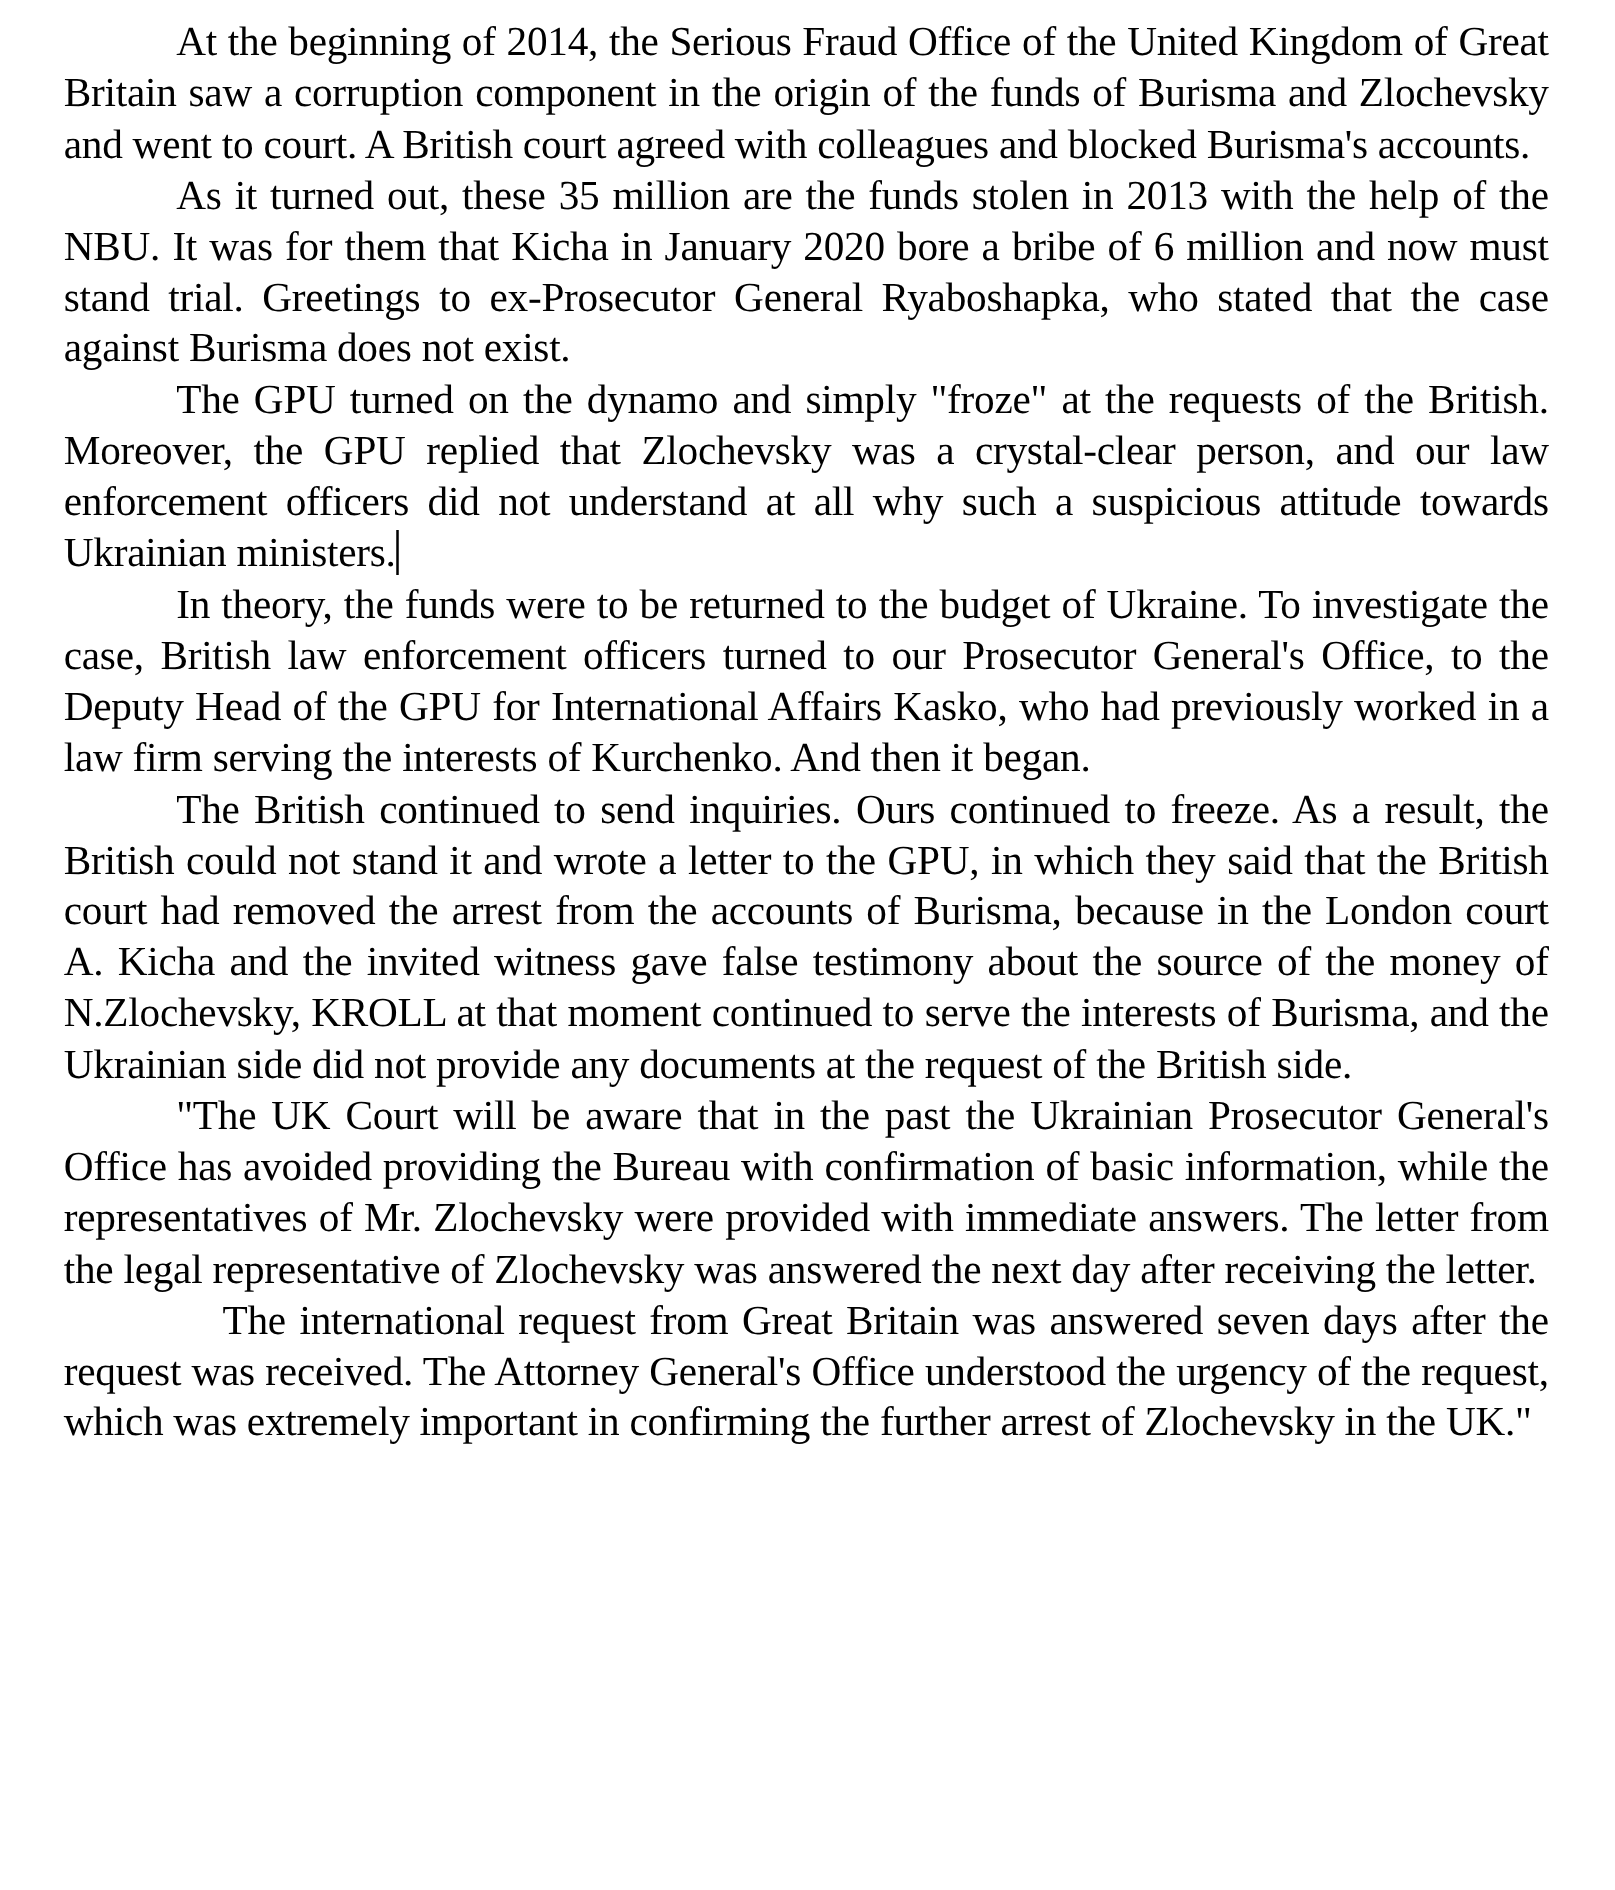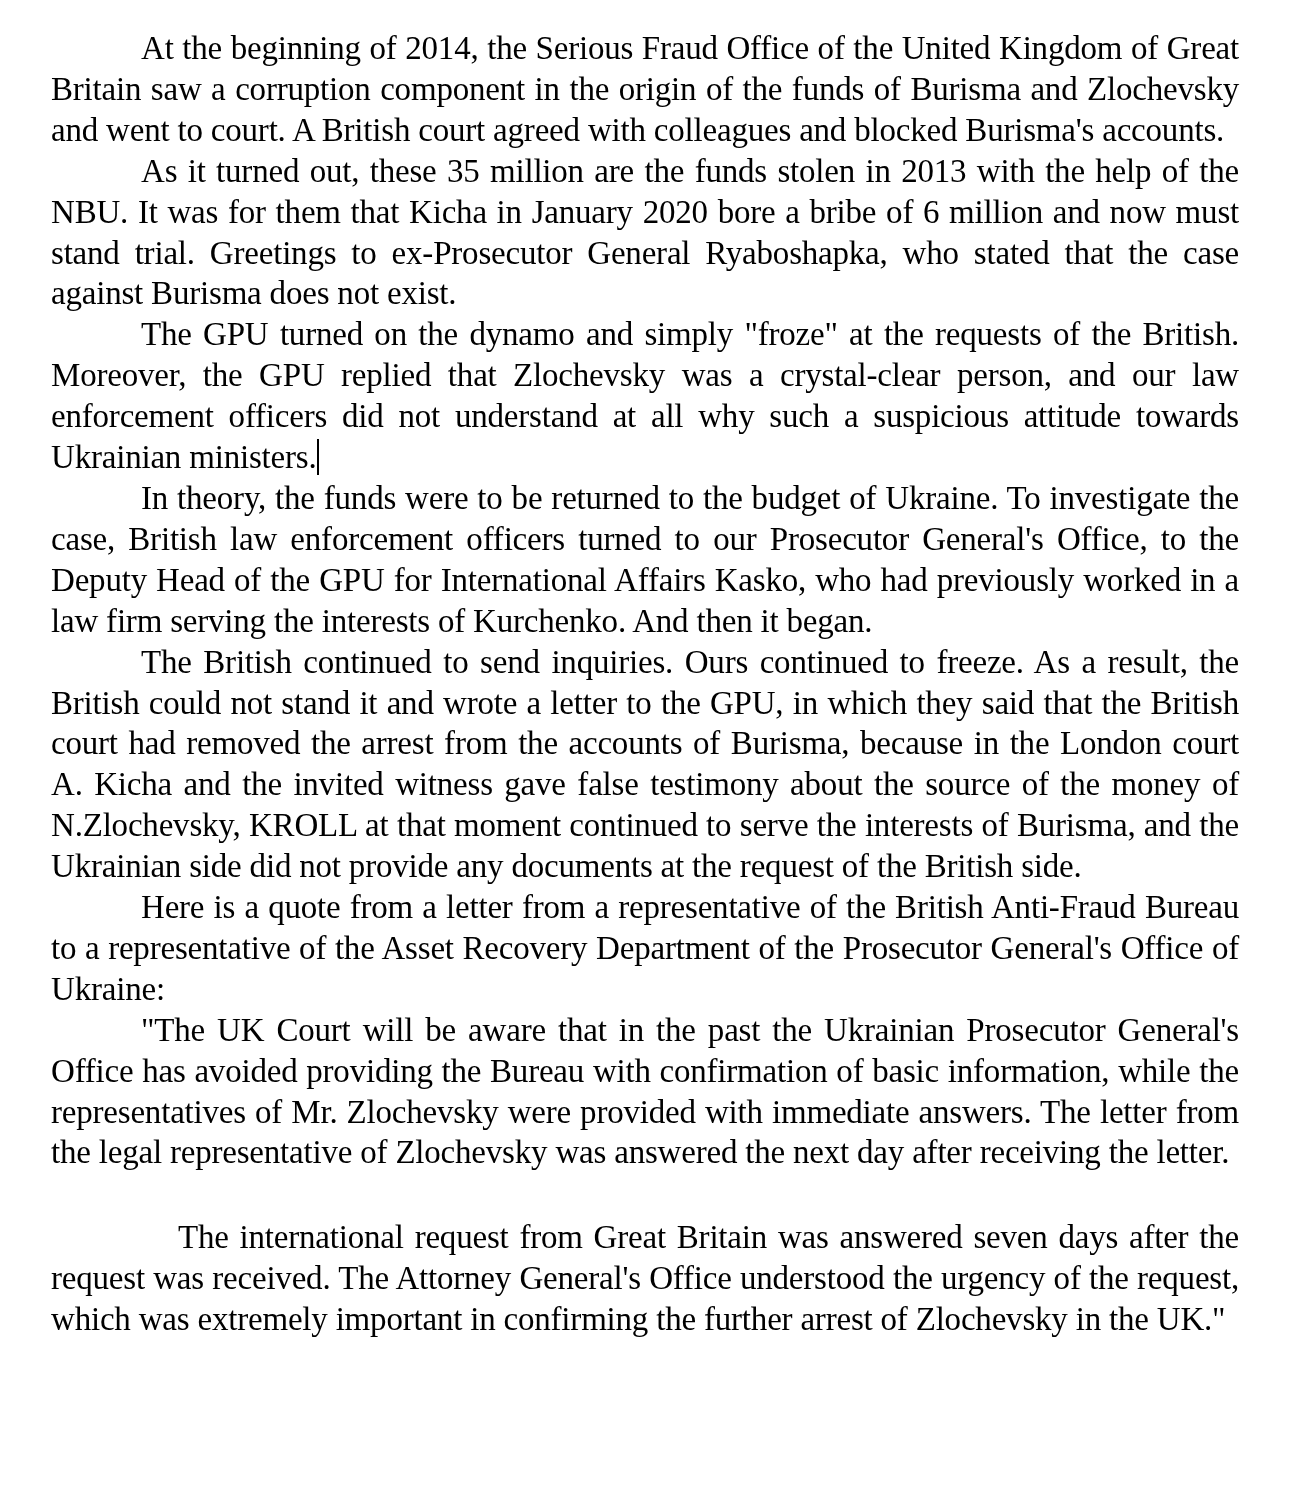--- a/index.html
+++ b/index.html
@@ -1,34 +1,33 @@
 <!DOCTYPE html>
 <html><head>
 <meta charset="utf-8">
 <style>
   html, body { margin: 0; padding: 0; background: #ffffff; }
   body { width: 1292px; height: 1512px; overflow: hidden; }
   .page {
-    position: absolute; left: 51px; top: 28px; width: 1188px;
+    position: absolute; left: 51px; top: 14px; width: 1188px;
     font-family: "Liberation Serif", "DejaVu Serif", serif;
     font-size: 33px; line-height: 40.9px; color: #000000;
     letter-spacing: -0.2px;
   }
   .para { margin: 0; text-align: justify; text-indent: 90px; }
-  .para.deep-indent { text-indent: 127px; margin-top: 44px; }
+  .para.deep-indent { text-indent: 127px; }
   .caret {
     display: inline-block; width: 1.5px; height: 36px; background: #000;
     vertical-align: -7px; margin-left: 1px;
   }
 </style>
 </head>
 <body>
 
 <div class="page">
   <p class="para">At the beginning of 2014, the Serious Fraud Office of the United Kingdom of Great Britain saw a corruption component in the origin of the funds of Burisma and Zlochevsky and went to court. A British court agreed with colleagues and blocked Burisma's accounts.</p>
   <p class="para">As it turned out, these 35 million are the funds stolen in 2013 with the help of the NBU. It was for them that Kicha in January 2020 bore a bribe of 6 million and now must stand trial. Greetings to ex-Prosecutor General Ryaboshapka, who stated that the case against Burisma does not exist.</p>
   <p class="para"><span>The GPU turned on the dynamo and simply "froze" at the requests of the British. Moreover, the GPU replied that Zlochevsky was a crystal-clear person, and our law enforcement officers did not understand at all why such a suspicious attitude towards Ukrainian ministers.</span><span class="caret"></span></p>
   <p class="para">In theory, the funds were to be returned to the budget of Ukraine. To investigate the case, British law enforcement officers turned to our Prosecutor General's Office, to the Deputy Head of the GPU for International Affairs Kasko, who had previously worked in a law firm serving the interests of Kurchenko. And then it began.</p>
   <p class="para">The British continued to send inquiries. Ours continued to freeze. As a result, the British could not stand it and wrote a letter to the GPU, in which they said that the British court had removed the arrest from the accounts of Burisma, because in the London court A. Kicha and the invited witness gave false testimony about the source of the money of N.Zlochevsky, KROLL at that moment continued to serve the interests of Burisma, and the Ukrainian side did not provide any documents at the request of the British side.</p>
-  <p class="para">Here is a quote from a letter from a representative of the British Anti-Fraud Bureau to a representative of the Asset Recovery Department of the Prosecutor General's Office of Ukraine:</p>
   <p class="para">"The UK Court will be aware that in the past the Ukrainian Prosecutor General's Office has avoided providing the Bureau with confirmation of basic information, while the representatives of Mr. Zlochevsky were provided with immediate answers. The letter from the legal representative of Zlochevsky was answered the next day after receiving the letter.</p>
   <p class="para deep-indent">The international request from Great Britain was answered seven days after the request was received. The Attorney General's Office understood the urgency of the request, which was extremely important in confirming the further arrest of Zlochevsky in the UK."</p>
 </div>
 
 </body></html>

